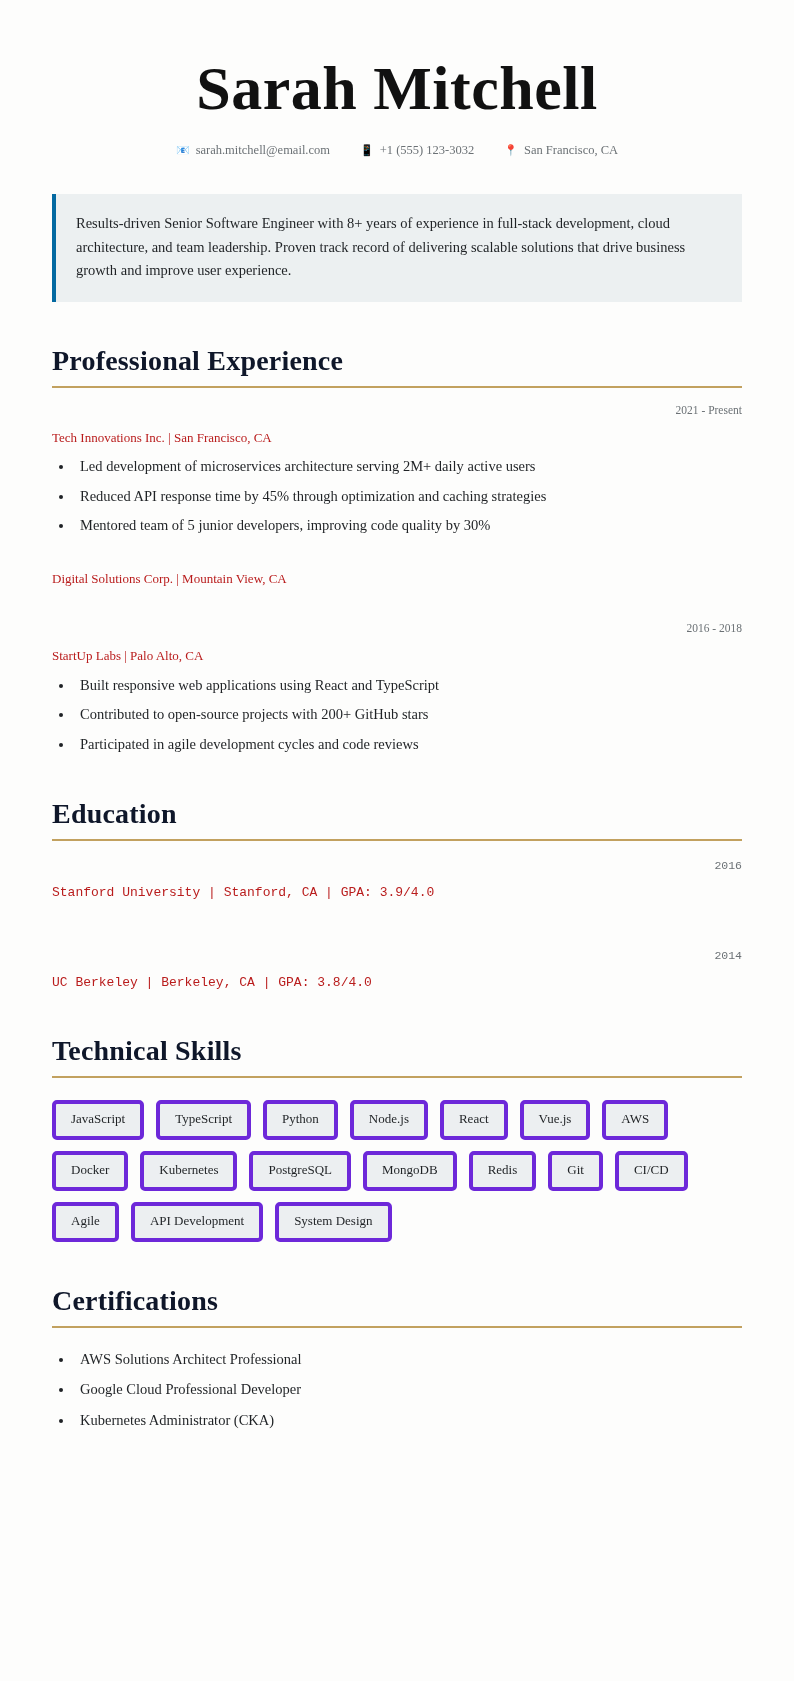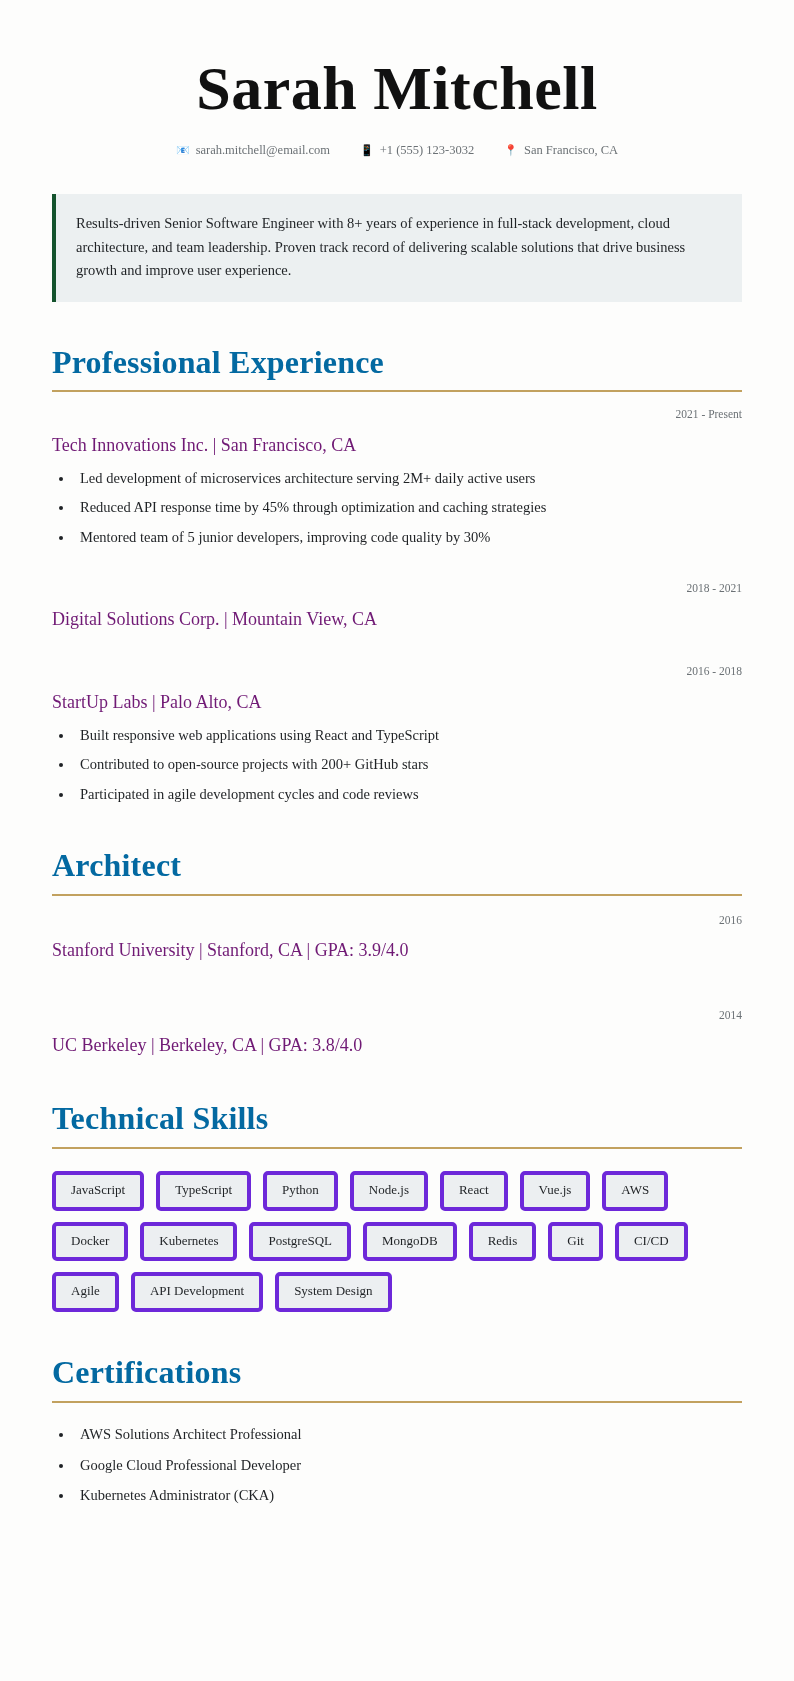--- a/index.html
+++ b/index.html
@@ -58,34 +58,34 @@
   .contact-icon {
     font-size: 11px;
     line-height: 1;
     display: inline-block;
   }
 
   
   .summary {
     margin-top: 36px;
     background: #ecf0f1;
-    border-left: 4px solid #14532d;
+    border-left: 4px solid #0369a1;
     padding: 18px 20px 19px 20px;
     font-size: 14.5px;
     line-height: 1.62;
     color: #1f2225;
   }
 
   
   .section { margin-top: 42px; }
 
   .section-title {
-    font-size: 32px;
+    font-size: 28px;
     font-weight: bold;
-    color: #0369a1;
+    color: #0f172a;
     letter-spacing: 0.2px;
     line-height: 1.18;
   }
 
   .section-rule {
     margin-top: 9px;
     height: 2px;
     background: #c2a15f;
     width: 100%;
   }
@@ -109,22 +109,22 @@
 
   .entry-date {
     font-size: 11.5px;
     color: #6b7175;
     white-space: nowrap;
     text-align: right;
   }
 
   .entry-meta {
     margin-top: 14px;
-    font-size: 18px;
-    color: #701a75;
+    font-size: 13px;
+    color: #b91c1c;
     line-height: 1.3;
   }
 
   .bullets {
     margin-top: 9px;
     padding-left: 22px;
     list-style: disc;
   }
 
   .bullets li {
@@ -133,21 +133,21 @@
     color: #1f2225;
     margin-bottom: 7px;
     padding-left: 6px;
   }
 
   .bullets li::marker { font-size: 13px; }
 
   .exp-entry + .exp-entry { margin-top: 34px; }
 
   
-  .edu-entry { margin-top: 18px; }
+  .edu-entry { margin-top: 18px; font-family: Liberation Mono, monospace; }
   .edu-entry + .edu-entry { margin-top: 47px; }
 
   .edu-entry .entry-meta { margin-top: 13px; }
 
   
   .skills {
     margin-top: 22px;
     display: flex;
     flex-wrap: wrap;
     gap: 11px 12px;
@@ -222,43 +222,39 @@
       </div>
       <div class="entry-meta">Tech Innovations Inc. | San Francisco, CA</div>
       <ul class="bullets">
         <li>Led development of microservices architecture serving 2M+ daily active users</li>
         <li>Reduced API response time by 45% through optimization and caching strategies</li>
         <li>Mentored team of 5 junior developers, improving code quality by 30%</li>
       </ul>
     </div>
 
     <div class="entry exp-entry">
-      <div class="entry-head">
-        <div class="entry-title"></div>
-        <div class="entry-date">2018 - 2021</div>
-      </div>
       <div class="entry-meta">Digital Solutions Corp. | Mountain View, CA</div>
     </div>
 
     <div class="entry exp-entry">
       <div class="entry-head">
         <div class="entry-title"></div>
         <div class="entry-date">2016 - 2018</div>
       </div>
       <div class="entry-meta">StartUp Labs | Palo Alto, CA</div>
       <ul class="bullets">
         <li>Built responsive web applications using React and TypeScript</li>
         <li>Contributed to open-source projects with 200+ GitHub stars</li>
         <li>Participated in agile development cycles and code reviews</li>
       </ul>
     </div>
   </div>
 
   <div class="section">
-    <div class="section-title">Architect</div>
+    <div class="section-title">Education</div>
     <div class="section-rule"></div>
 
     <div class="entry edu-entry">
       <div class="entry-head">
         <div class="entry-title"></div>
         <div class="entry-date">2016</div>
       </div>
       <div class="entry-meta">Stanford University | Stanford, CA | GPA: 3.9/4.0</div>
     </div>
 

